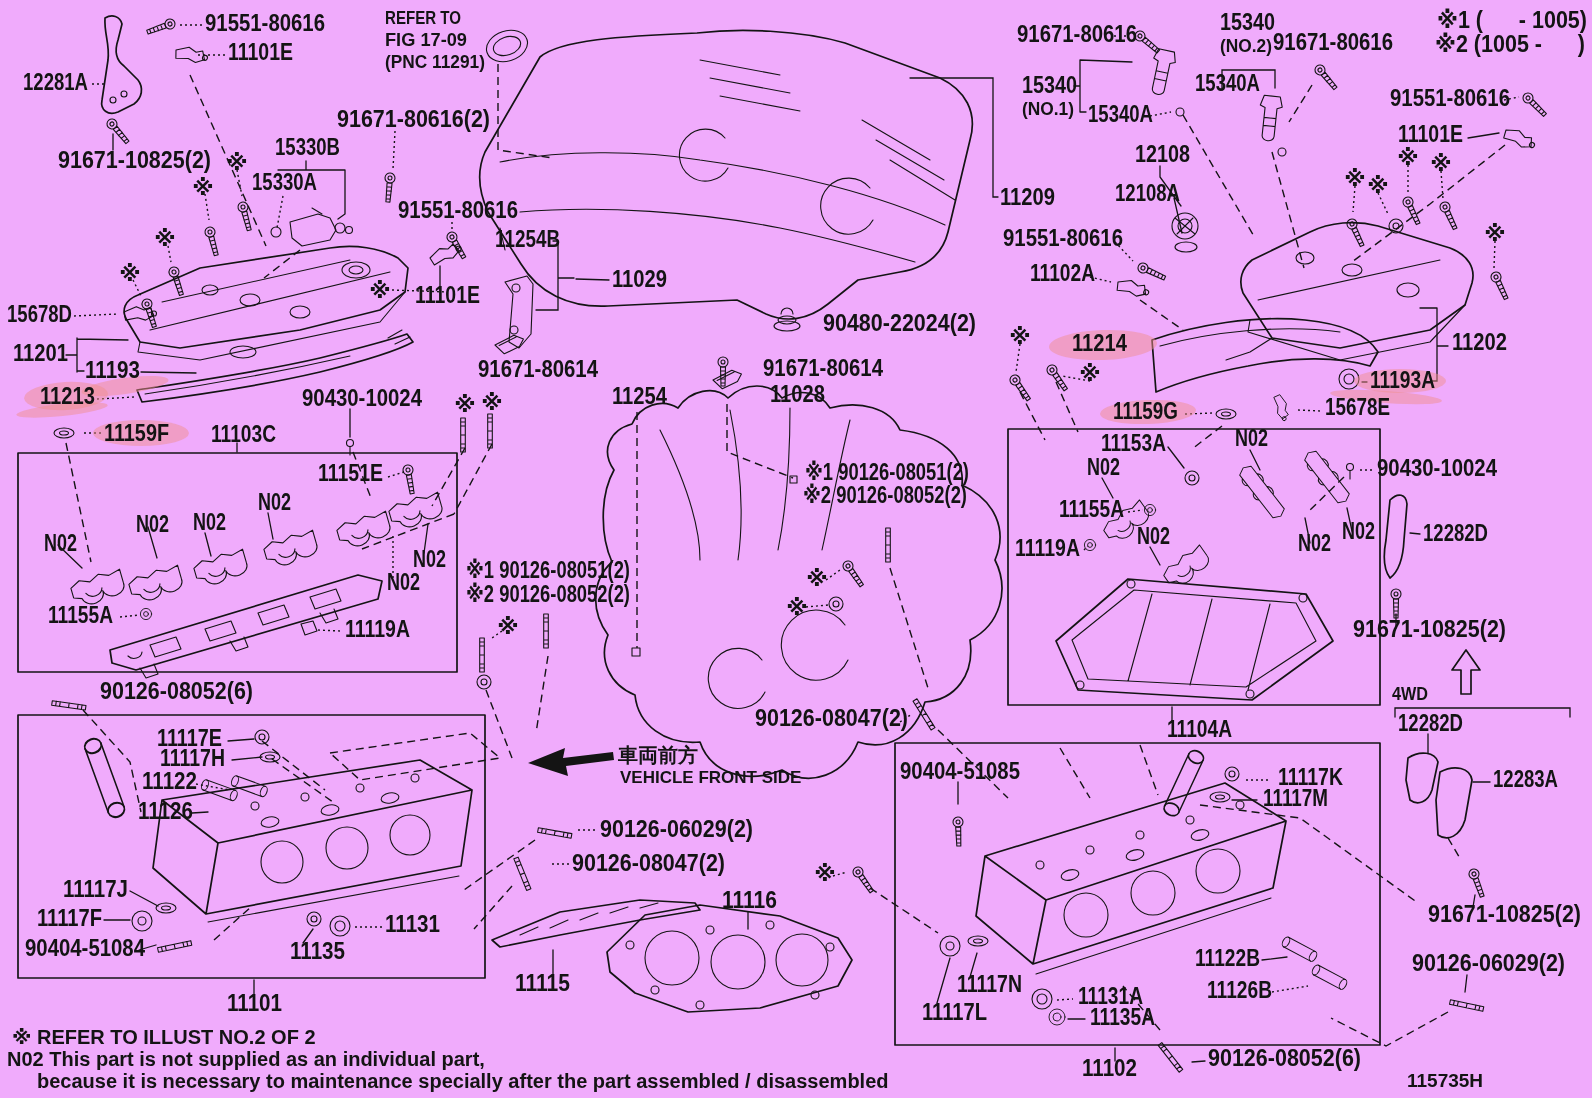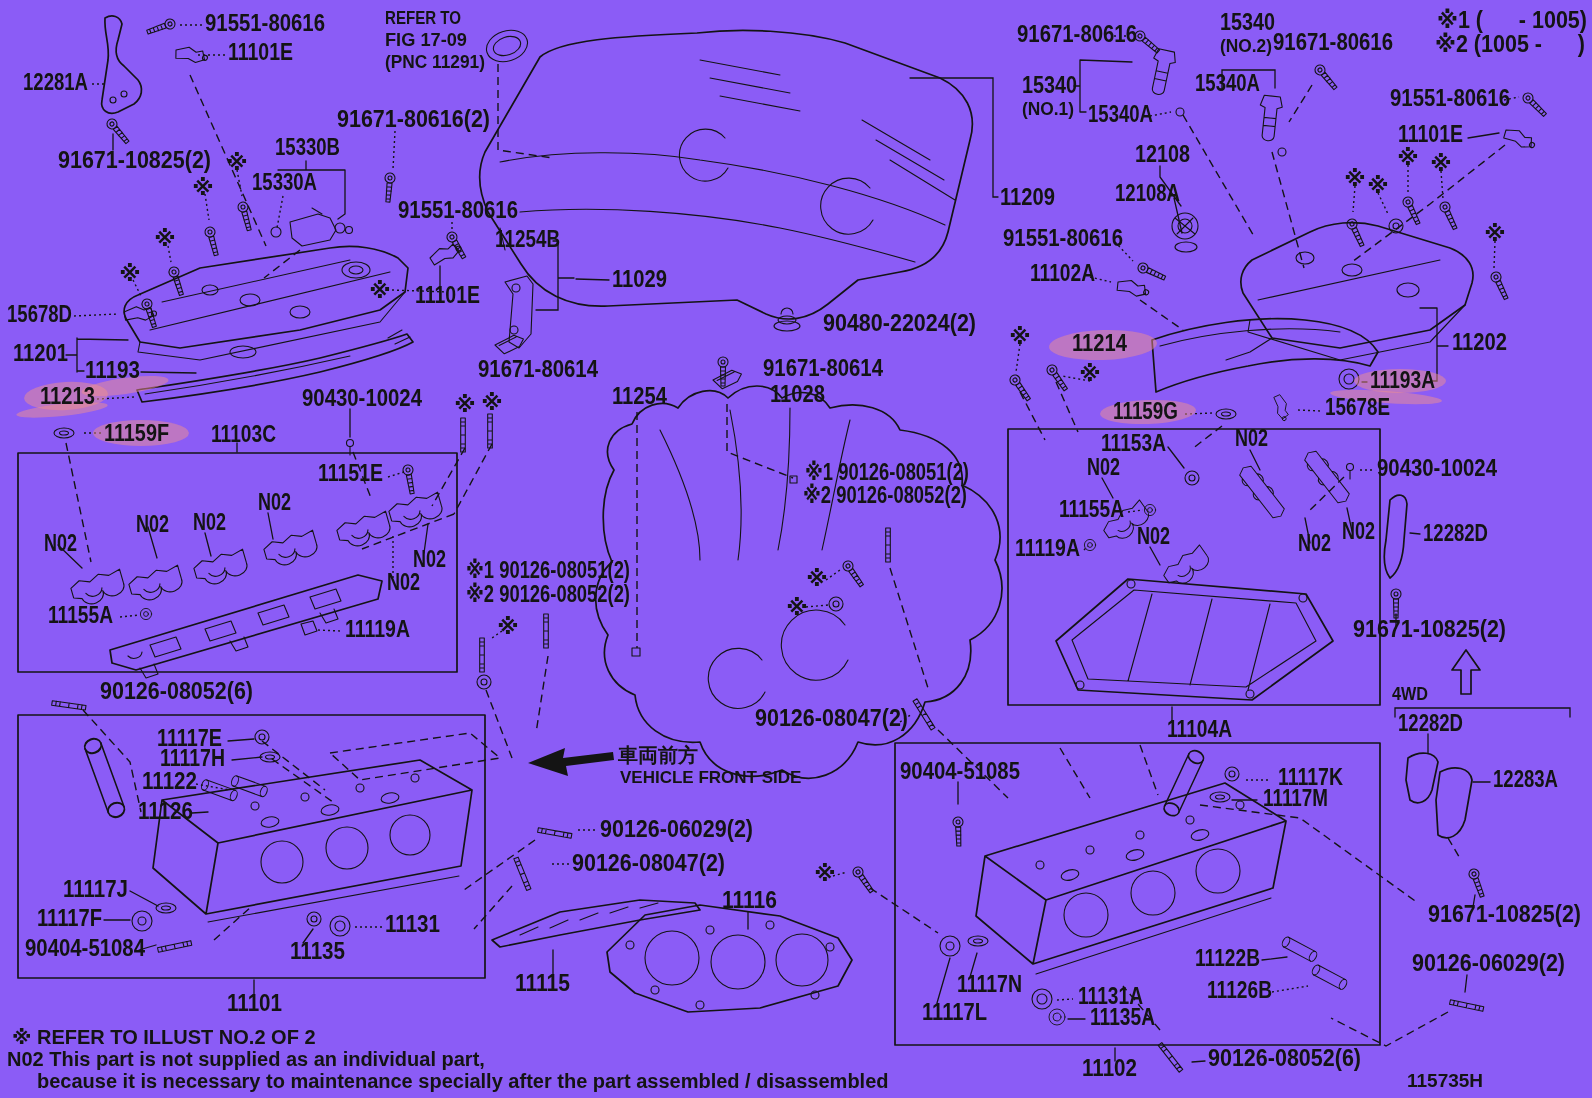--- a/index.html
+++ b/index.html
@@ -1,16 +1,16 @@
 <!DOCTYPE html>
 <html><head>
 <meta charset="utf-8">
 <style>
   html,body{margin:0;padding:0;background:#fff;}
-  .stage{position:relative;width:1592px;height:1098px;background:#8b5cf6;overflow:hidden;}
+  .stage{position:relative;width:1592px;height:1098px;background:#f0abfc;overflow:hidden;}
   svg{display:block;}
   svg text{white-space:pre;fill:#141414;}
   .o{fill:none;stroke:#141414;stroke-width:1.7;stroke-linejoin:round;stroke-linecap:round;}
   .d{fill:none;stroke:#141414;stroke-width:1.1;stroke-linejoin:round;stroke-linecap:round;}
   .ld{fill:none;stroke:#141414;stroke-width:1.3;stroke-linecap:round;}
   .dot{fill:none;stroke:#141414;stroke-width:1.4;stroke-dasharray:2 3;}
   .dsh{fill:none;stroke:#141414;stroke-width:1.4;stroke-dasharray:8 5;}
   .fillink{fill:#141414;stroke:none;}
   .hl{fill:#f08f8f;opacity:.5;stroke:none;}
   text.lbl{font-family:"Liberation Sans","DejaVu Sans",sans-serif;font-weight:bold;}

